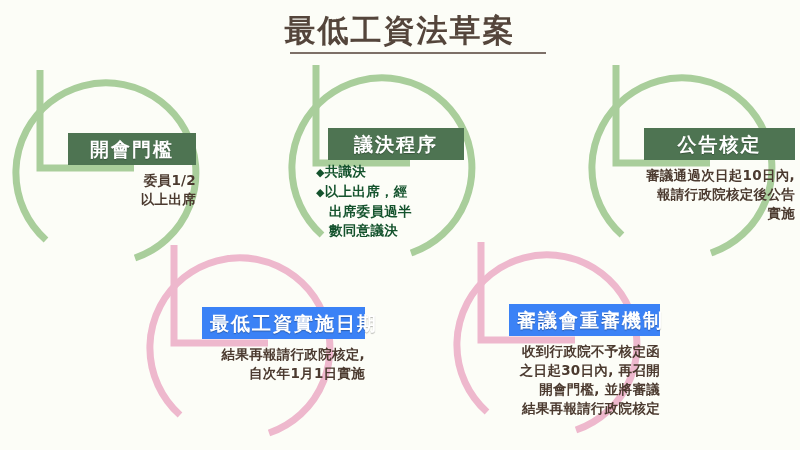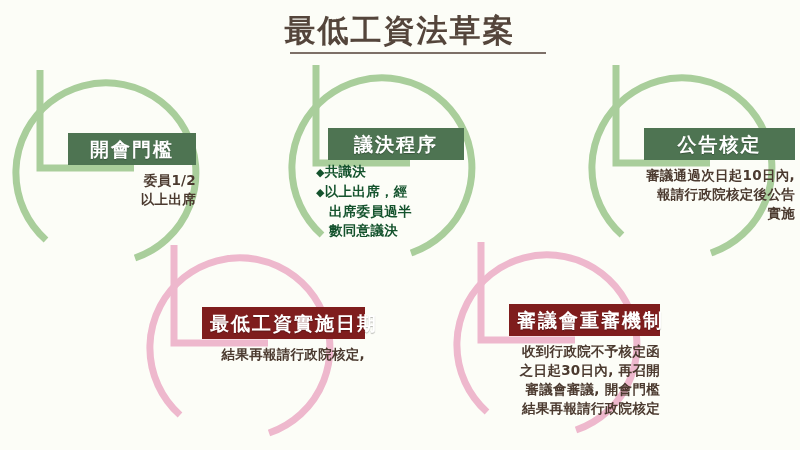--- a/index.html
+++ b/index.html
@@ -62,21 +62,21 @@
     font-weight: bold;
     text-align: center;
     letter-spacing: 2px;
     line-height: 28px;
     padding: 2px 8px;
     text-shadow: 0 1px 1px rgba(0,0,0,0.28);
     white-space: nowrap;
     margin-left: 12px;
   }
   .banner-green { background: #4e7452; }
-  .banner-pink  { background: #7f1d1d; }
+  .banner-pink  { background: #3b82f6; }
 
   .card-body {
     margin-top: 6px;
     font-size: 13.5px;
     font-weight: bold;
     color: #4b3a2f;
     line-height: 19px;
     text-align: right;
     letter-spacing: 0.3px;
   }
@@ -171,26 +171,27 @@
       <span class="line">審議通過次日起10日內,</span>
       <span class="line">報請行政院核定後公告</span>
       <span class="line">實施</span>
     </div>
   </div>
 
   <div class="card" id="card-4">
     <div class="card-banner banner-pink">最低工資實施日期</div>
     <div class="card-body">
       <span class="line">結果再報請行政院核定,</span>
+      <span class="line">自次年1月1日實施</span>
     </div>
   </div>
 
   <div class="card" id="card-5">
     <div class="card-banner banner-pink">審議會重審機制</div>
     <div class="card-body">
       <span class="line">收到行政院不予核定函</span>
       <span class="line">之日起30日內, 再召開</span>
-      <span class="line">審議會審議, 開會門檻</span>
+      <span class="line">開會門檻, 並將審議</span>
       <span class="line">結果再報請行政院核定</span>
     </div>
   </div>
 
 </div>
 
 </body></html>

